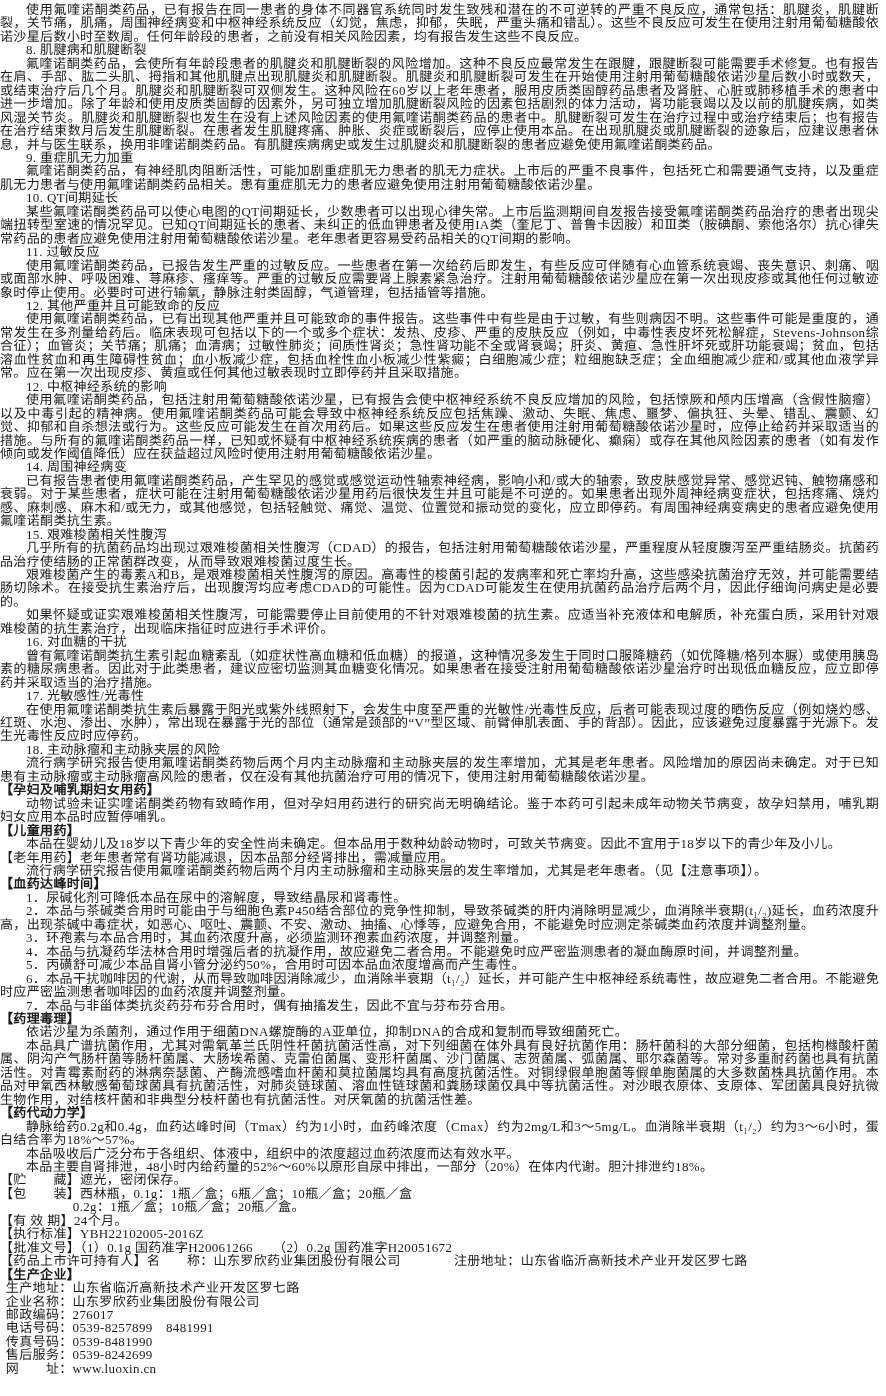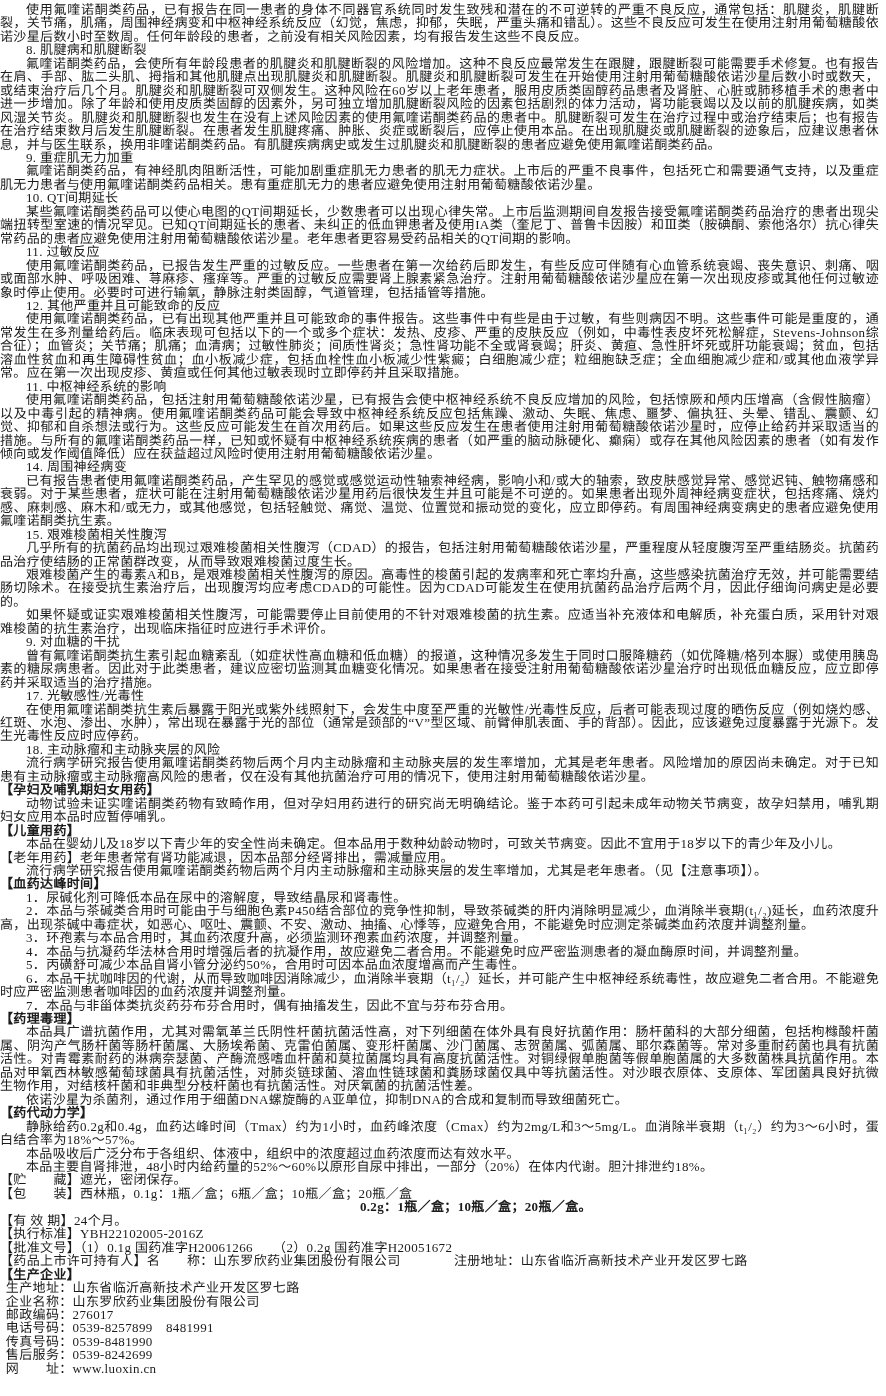--- a/index.html
+++ b/index.html
@@ -18,69 +18,69 @@
     line-height: 13.45px;
     letter-spacing: 0.35px;
     text-align: justify;
   }
   .doc > div { margin: 0; }
   .para   { text-indent: 2em; }
   .num-heading { text-indent: 2em; font-weight: normal; }
   .bh     { font-weight: bold; text-align: left; }
   .kv     { text-align: left; }
   .kv .lbl { font-weight: normal; }
-  .hang   { padding-left: 5.6em; text-align: center; font-weight: bold; }
+  .hang   { padding-left: 5.6em; text-align: left; }
   .info   { padding-left: 0.45em; text-align: left; }
 </style>
 </head>
 <body>
 
 <div class="doc">
     <div class="para">使用氟喹诺酮类药品，已有报告在同一患者的身体不同器官系统同时发生致残和潜在的不可逆转的严重不良反应，通常包括：肌腱炎，肌腱断裂，关节痛，肌痛，周围神经病变和中枢神经系统反应（幻觉，焦虑，抑郁，失眠，严重头痛和错乱）。这些不良反应可发生在使用注射用葡萄糖酸依诺沙星后数小时至数周。任何年龄段的患者，之前没有相关风险因素，均有报告发生这些不良反应。</div>
     <div class="num-heading">8. 肌腱病和肌腱断裂</div>
     <div class="para">氟喹诺酮类药品，会使所有年龄段患者的肌腱炎和肌腱断裂的风险增加。这种不良反应最常发生在跟腱，跟腱断裂可能需要手术修复。也有报告在肩、手部、肱二头肌、拇指和其他肌腱点出现肌腱炎和肌腱断裂。肌腱炎和肌腱断裂可发生在开始使用注射用葡萄糖酸依诺沙星后数小时或数天，或结束治疗后几个月。肌腱炎和肌腱断裂可双侧发生。这种风险在60岁以上老年患者，服用皮质类固醇药品患者及肾脏、心脏或肺移植手术的患者中进一步增加。除了年龄和使用皮质类固醇的因素外，另可独立增加肌腱断裂风险的因素包括剧烈的体力活动，肾功能衰竭以及以前的肌腱疾病，如类风湿关节炎。肌腱炎和肌腱断裂也发生在没有上述风险因素的使用氟喹诺酮类药品的患者中。肌腱断裂可发生在治疗过程中或治疗结束后；也有报告在治疗结束数月后发生肌腱断裂。在患者发生肌腱疼痛、肿胀、炎症或断裂后，应停止使用本品。在出现肌腱炎或肌腱断裂的迹象后，应建议患者休息，并与医生联系，换用非喹诺酮类药品。有肌腱疾病病史或发生过肌腱炎和肌腱断裂的患者应避免使用氟喹诺酮类药品。</div>
     <div class="num-heading">9. 重症肌无力加重</div>
     <div class="para">氟喹诺酮类药品，有神经肌肉阻断活性，可能加剧重症肌无力患者的肌无力症状。上市后的严重不良事件，包括死亡和需要通气支持，以及重症肌无力患者与使用氟喹诺酮类药品相关。患有重症肌无力的患者应避免使用注射用葡萄糖酸依诺沙星。</div>
     <div class="num-heading">10. QT间期延长</div>
     <div class="para">某些氟喹诺酮类药品可以使心电图的QT间期延长，少数患者可以出现心律失常。上市后监测期间自发报告接受氟喹诺酮类药品治疗的患者出现尖端扭转型室速的情况罕见。已知QT间期延长的患者、未纠正的低血钾患者及使用IA类（奎尼丁、普鲁卡因胺）和Ⅲ类（胺碘酮、索他洛尔）抗心律失常药品的患者应避免使用注射用葡萄糖酸依诺沙星。老年患者更容易受药品相关的QT间期的影响。</div>
     <div class="num-heading">11. 过敏反应</div>
     <div class="para">使用氟喹诺酮类药品，已报告发生严重的过敏反应。一些患者在第一次给药后即发生，有些反应可伴随有心血管系统衰竭、丧失意识、刺痛、咽或面部水肿、呼吸困难、荨麻疹、瘙痒等。严重的过敏反应需要肾上腺素紧急治疗。注射用葡萄糖酸依诺沙星应在第一次出现皮疹或其他任何过敏迹象时停止使用。必要时可进行输氧，静脉注射类固醇，气道管理，包括插管等措施。</div>
     <div class="num-heading">12. 其他严重并且可能致命的反应</div>
     <div class="para">使用氟喹诺酮类药品，已有出现其他严重并且可能致命的事件报告。这些事件中有些是由于过敏，有些则病因不明。这些事件可能是重度的，通常发生在多剂量给药后。临床表现可包括以下的一个或多个症状：发热、皮疹、严重的皮肤反应（例如，中毒性表皮坏死松解症，Stevens-Johnson综合征）；血管炎；关节痛；肌痛；血清病；过敏性肺炎；间质性肾炎；急性肾功能不全或肾衰竭；肝炎、黄疸、急性肝坏死或肝功能衰竭；贫血，包括溶血性贫血和再生障碍性贫血；血小板减少症，包括血栓性血小板减少性紫癜；白细胞减少症；粒细胞缺乏症；全血细胞减少症和/或其他血液学异常。应在第一次出现皮疹、黄疸或任何其他过敏表现时立即停药并且采取措施。</div>
-    <div class="num-heading">11. 中枢神经系统的影响</div>
+    <div class="num-heading">12. 中枢神经系统的影响</div>
     <div class="para">使用氟喹诺酮类药品，包括注射用葡萄糖酸依诺沙星，已有报告会使中枢神经系统不良反应增加的风险，包括惊厥和颅内压增高（含假性脑瘤）以及中毒引起的精神病。使用氟喹诺酮类药品可能会导致中枢神经系统反应包括焦躁、激动、失眠、焦虑、噩梦、偏执狂、头晕、错乱、震颤、幻觉、抑郁和自杀想法或行为。这些反应可能发生在首次用药后。如果这些反应发生在患者使用注射用葡萄糖酸依诺沙星时，应停止给药并采取适当的措施。与所有的氟喹诺酮类药品一样，已知或怀疑有中枢神经系统疾病的患者（如严重的脑动脉硬化、癫痫）或存在其他风险因素的患者（如有发作倾向或发作阈值降低）应在获益超过风险时使用注射用葡萄糖酸依诺沙星。</div>
     <div class="num-heading">14. 周围神经病变</div>
     <div class="para">已有报告患者使用氟喹诺酮类药品，产生罕见的感觉或感觉运动性轴索神经病，影响小和/或大的轴索，致皮肤感觉异常、感觉迟钝、触物痛感和衰弱。对于某些患者，症状可能在注射用葡萄糖酸依诺沙星用药后很快发生并且可能是不可逆的。如果患者出现外周神经病变症状，包括疼痛、烧灼感、麻刺感、麻木和/或无力，或其他感觉，包括轻触觉、痛觉、温觉、位置觉和振动觉的变化，应立即停药。有周围神经病变病史的患者应避免使用氟喹诺酮类抗生素。</div>
     <div class="num-heading">15. 艰难梭菌相关性腹泻</div>
     <div class="para">几乎所有的抗菌药品均出现过艰难梭菌相关性腹泻（CDAD）的报告，包括注射用葡萄糖酸依诺沙星，严重程度从轻度腹泻至严重结肠炎。抗菌药品治疗使结肠的正常菌群改变，从而导致艰难梭菌过度生长。</div>
     <div class="para">艰难梭菌产生的毒素A和B，是艰难梭菌相关性腹泻的原因。高毒性的梭菌引起的发病率和死亡率均升高，这些感染抗菌治疗无效，并可能需要结肠切除术。在接受抗生素治疗后，出现腹泻均应考虑CDAD的可能性。因为CDAD可能发生在使用抗菌药品治疗后两个月，因此仔细询问病史是必要的。</div>
     <div class="para">如果怀疑或证实艰难梭菌相关性腹泻，可能需要停止目前使用的不针对艰难梭菌的抗生素。应适当补充液体和电解质，补充蛋白质，采用针对艰难梭菌的抗生素治疗，出现临床指征时应进行手术评价。</div>
-    <div class="num-heading">9. 对血糖的干扰</div>
+    <div class="num-heading">16. 对血糖的干扰</div>
     <div class="para">曾有氟喹诺酮类抗生素引起血糖紊乱（如症状性高血糖和低血糖）的报道，这种情况多发生于同时口服降糖药（如优降糖/格列本脲）或使用胰岛素的糖尿病患者。因此对于此类患者，建议应密切监测其血糖变化情况。如果患者在接受注射用葡萄糖酸依诺沙星治疗时出现低血糖反应，应立即停药并采取适当的治疗措施。</div>
     <div class="num-heading">17. 光敏感性/光毒性</div>
     <div class="para">在使用氟喹诺酮类抗生素后暴露于阳光或紫外线照射下，会发生中度至严重的光敏性/光毒性反应，后者可能表现过度的晒伤反应（例如烧灼感、红斑、水泡、渗出、水肿），常出现在暴露于光的部位（通常是颈部的“V”型区域、前臂伸肌表面、手的背部）。因此，应该避免过度暴露于光源下。发生光毒性反应时应停药。</div>
     <div class="num-heading">18. 主动脉瘤和主动脉夹层的风险</div>
     <div class="para">流行病学研究报告使用氟喹诺酮类药物后两个月内主动脉瘤和主动脉夹层的发生率增加，尤其是老年患者。风险增加的原因尚未确定。对于已知患有主动脉瘤或主动脉瘤高风险的患者，仅在没有其他抗菌治疗可用的情况下，使用注射用葡萄糖酸依诺沙星。</div>
     <div class="bh">【孕妇及哺乳期妇女用药】</div>
     <div class="para">动物试验未证实喹诺酮类药物有致畸作用，但对孕妇用药进行的研究尚无明确结论。鉴于本药可引起未成年动物关节病变，故孕妇禁用，哺乳期妇女应用本品时应暂停哺乳。</div>
     <div class="bh">【儿童用药】</div>
     <div class="para">本品在婴幼儿及18岁以下青少年的安全性尚未确定。但本品用于数种幼龄动物时，可致关节病变。因此不宜用于18岁以下的青少年及小儿。</div>
     <div class="kv"><span class="lbl">【老年用药】</span><span>老年患者常有肾功能减退，因本品部分经肾排出，需减量应用。</span></div>
     <div class="para">流行病学研究报告使用氟喹诺酮类药物后两个月内主动脉瘤和主动脉夹层的发生率增加，尤其是老年患者。（见【注意事项】）。</div>
     <div class="bh">【血药达峰时间】</div>
     <div class="para">1．尿碱化剂可降低本品在尿中的溶解度，导致结晶尿和肾毒性。</div>
     <div class="para">2．本品与茶碱类合用时可能由于与细胞色素P450结合部位的竞争性抑制，导致茶碱类的肝内消除明显减少，血消除半衰期(t₁/₂)延长，血药浓度升高，出现茶碱中毒症状，如恶心、呕吐、震颤、不安、激动、抽搐、心悸等，应避免合用，不能避免时应测定茶碱类血药浓度并调整剂量。</div>
     <div class="para">3．环孢素与本品合用时，其血药浓度升高，必须监测环孢素血药浓度，并调整剂量。</div>
     <div class="para">4．本品与抗凝药华法林合用时增强后者的抗凝作用，故应避免二者合用。不能避免时应严密监测患者的凝血酶原时间，并调整剂量。</div>
     <div class="para">5．丙磺舒可减少本品自肾小管分泌约50%，合用时可因本品血浓度增高而产生毒性。</div>
     <div class="para">6．本品干扰咖啡因的代谢，从而导致咖啡因消除减少，血消除半衰期（t₁/₂）延长，并可能产生中枢神经系统毒性，故应避免二者合用。不能避免时应严密监测患者咖啡因的血药浓度并调整剂量。</div>
     <div class="para">7．本品与非甾体类抗炎药芬布芬合用时，偶有抽搐发生，因此不宜与芬布芬合用。</div>
     <div class="bh">【药理毒理】</div>
+    <div class="para">依诺沙星为杀菌剂，通过作用于细菌DNA螺旋酶的A亚单位，抑制DNA的合成和复制而导致细菌死亡。</div>
     <div class="para">本品具广谱抗菌作用，尤其对需氧革兰氏阴性杆菌抗菌活性高，对下列细菌在体外具有良好抗菌作用：肠杆菌科的大部分细菌，包括枸橼酸杆菌属、阴沟产气肠杆菌等肠杆菌属、大肠埃希菌、克雷伯菌属、变形杆菌属、沙门菌属、志贺菌属、弧菌属、耶尔森菌等。常对多重耐药菌也具有抗菌活性。对青霉素耐药的淋病奈瑟菌、产酶流感嗜血杆菌和莫拉菌属均具有高度抗菌活性。对铜绿假单胞菌等假单胞菌属的大多数菌株具抗菌作用。本品对甲氧西林敏感葡萄球菌具有抗菌活性，对肺炎链球菌、溶血性链球菌和粪肠球菌仅具中等抗菌活性。对沙眼衣原体、支原体、军团菌具良好抗微生物作用，对结核杆菌和非典型分枝杆菌也有抗菌活性。对厌氧菌的抗菌活性差。</div>
-    <div class="para">依诺沙星为杀菌剂，通过作用于细菌DNA螺旋酶的A亚单位，抑制DNA的合成和复制而导致细菌死亡。</div>
     <div class="bh">【药代动力学】</div>
     <div class="para">静脉给药0.2g和0.4g，血药达峰时间（Tmax）约为1小时，血药峰浓度（Cmax）约为2mg/L和3～5mg/L。血消除半衰期（t₁/₂）约为3～6小时，蛋白结合率为18%～57%。</div>
     <div class="para">本品吸收后广泛分布于各组织、体液中，组织中的浓度超过血药浓度而达有效水平。</div>
     <div class="para">本品主要自肾排泄，48小时内给药量的52%～60%以原形自尿中排出，一部分（20%）在体内代谢。胆汁排泄约18%。</div>
     <div class="kv"><span class="lbl">【贮　　藏】</span><span>遮光，密闭保存。</span></div>
     <div class="kv"><span class="lbl">【包　　装】</span><span>西林瓶，0.1g：1瓶／盒；6瓶／盒；10瓶／盒；20瓶／盒</span></div>
     <div class="hang">0.2g：1瓶／盒；10瓶／盒；20瓶／盒。</div>
     <div class="kv"><span class="lbl">【有 效 期】</span><span>24个月。</span></div>
     <div class="kv"><span class="lbl">【执行标准】</span><span>YBH22102005-2016Z</span></div>
     <div class="kv"><span class="lbl">【批准文号】</span><span>（1）0.1g 国药准字H20061266　　（2）0.2g 国药准字H20051672</span></div>

